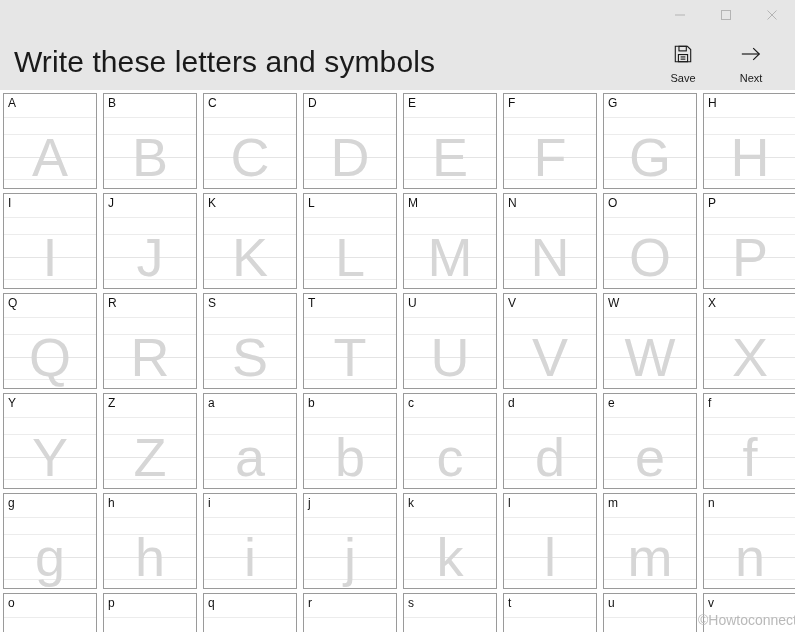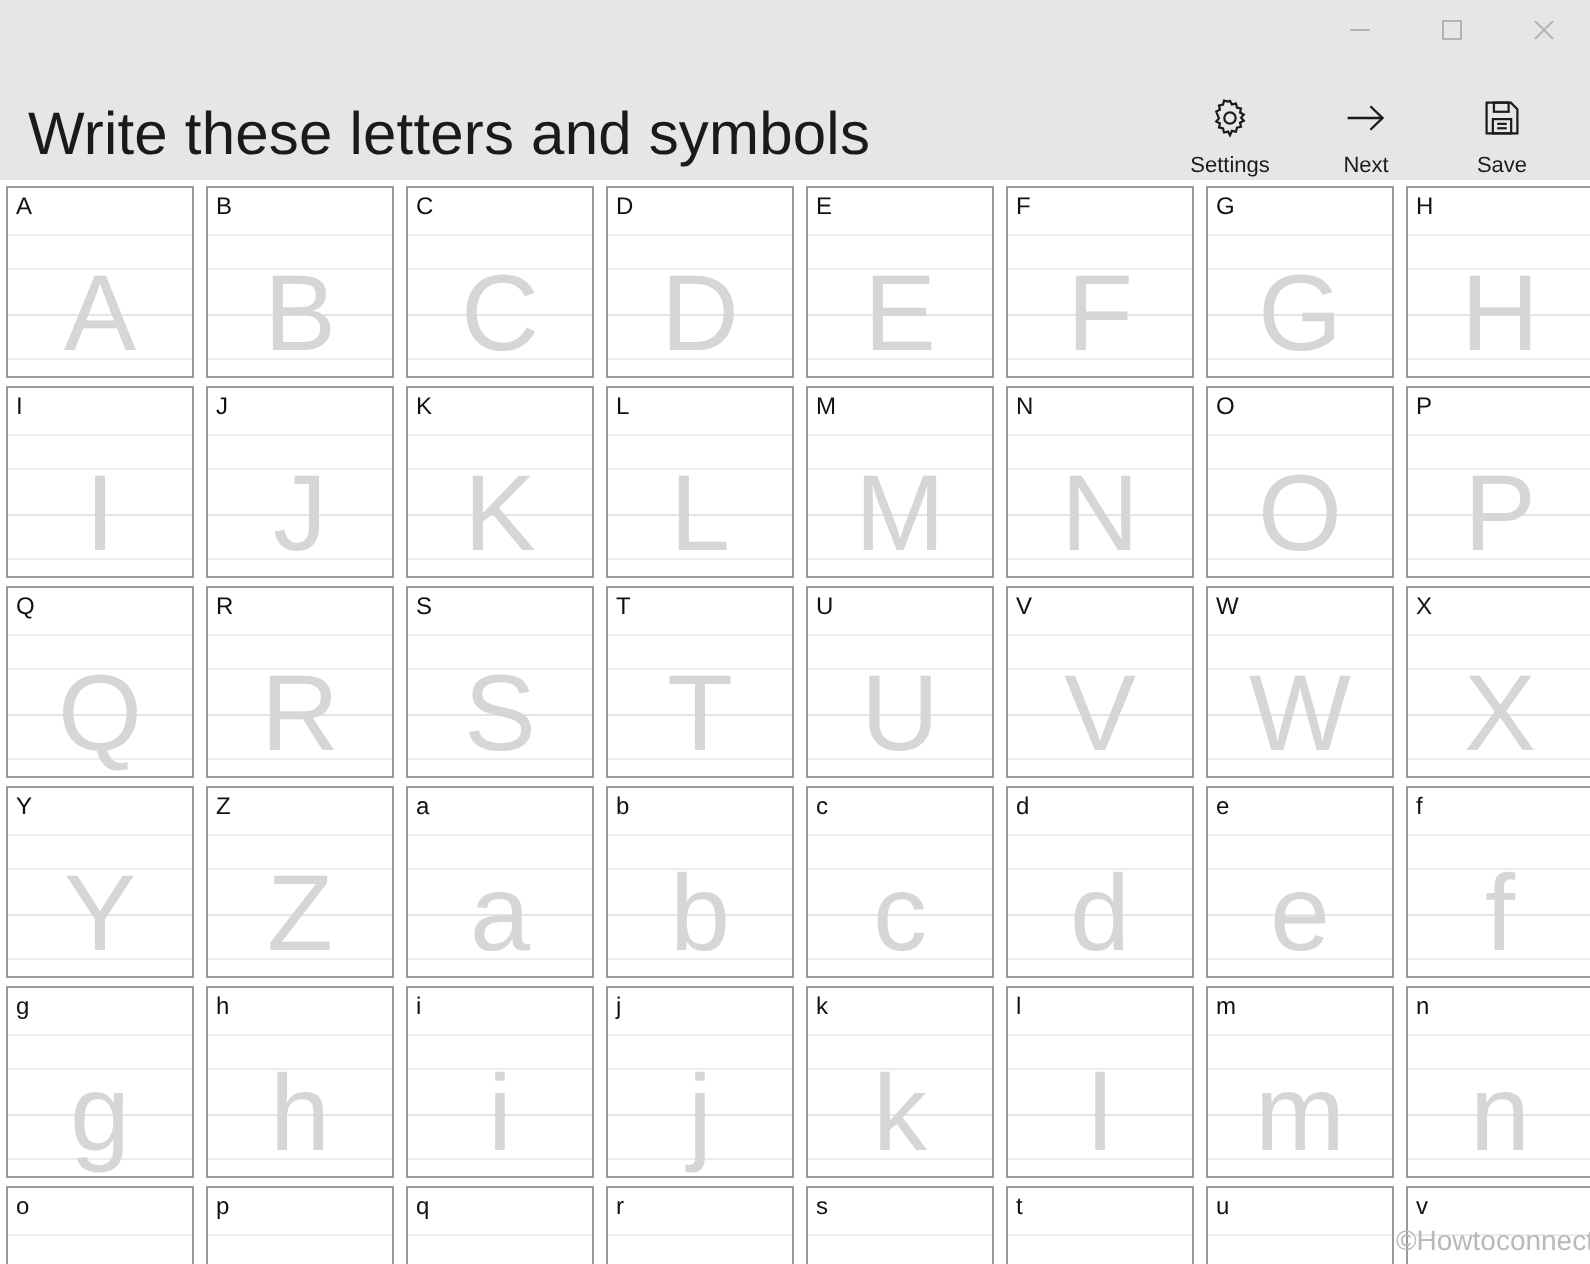--- a/index.html
+++ b/index.html
@@ -43,21 +43,21 @@
     line-height: 1;
     user-select: none;
   }
   .win-btn svg { display: block; }
 
   
   .header {
     height: 58px;
     background: #e6e6e6;
     display: flex;
-    align-items: flex-end;
+    align-items: center;
     padding: 0 10px 0 14px;
     box-sizing: border-box;
   }
   .page-title {
     font-size: 30px;
     font-weight: 300;
     color: #1a1a1a;
     line-height: 44px;
     letter-spacing: 0.1px;
     white-space: nowrap;
@@ -192,54 +192,45 @@
         <line x1="10.5" y1="1.5" x2="1.5" y2="10.5" stroke="#b4b4b4" stroke-width="1"></line>
       </svg>
     </div>
   </div>
 
   <div class="header">
     <div class="page-title">Write these letters and symbols</div>
 
     <div class="toolbar">
 
-      <button class="tool-btn">
-        <span class="tool-icon">
-          <svg width="22" height="22" viewBox="0 0 24 24" fill="none" stroke="#1a1a1a" stroke-width="1.2" aria-hidden="true">
-            <circle cx="12" cy="12" r="3.1"></circle>
-            <path d="M12 2.6l1.05 2.0 2.2-.5.55 2.2 2.2.55-.5 2.2 2.0 1.05-1.45 1.7 1.45 1.7-2.0 1.05.5 2.2-2.2.55-.55 2.2-2.2-.5L12 21.4l-1.05-2.0-2.2.5-.55-2.2-2.2-.55.5-2.2-2.0-1.05 1.45-1.7L4.5 8.5l2.0-1.05-.5-2.2 2.2-.55.55-2.2 2.2.5z"></path>
-          </svg>
-        </span>
-        <span class="tool-label">Settings</span>
-      </button>
-
-
-      <button class="tool-btn">
-        <span class="tool-icon">
-          <svg width="24" height="22" viewBox="0 0 26 24" fill="none" stroke="#1a1a1a" stroke-width="1.3" aria-hidden="true">
-            <line x1="3" y1="12" x2="22" y2="12"></line>
-            <path d="M15.4 5.6L22 12l-6.6 6.4"></path>
-          </svg>
-        </span>
-        <span class="tool-label">Next</span>
-      </button>
+
 
       <button class="tool-btn">
         <span class="tool-icon">
           <svg width="22" height="22" viewBox="0 0 24 24" fill="none" stroke="#1a1a1a" stroke-width="1.2" aria-hidden="true">
             <path d="M3.6 3.6h13.2L20.4 7.2v13.2H3.6z"></path>
             <rect x="7.6" y="3.6" width="8" height="5"></rect>
             <rect x="7" y="12.6" width="10" height="7.8"></rect>
             <line x1="9.4" y1="15.2" x2="14.6" y2="15.2"></line>
             <line x1="9.4" y1="17.6" x2="14.6" y2="17.6"></line>
           </svg>
         </span>
         <span class="tool-label">Save</span>
       </button>
 
+      <button class="tool-btn">
+        <span class="tool-icon">
+          <svg width="24" height="22" viewBox="0 0 26 24" fill="none" stroke="#1a1a1a" stroke-width="1.3" aria-hidden="true">
+            <line x1="3" y1="12" x2="22" y2="12"></line>
+            <path d="M15.4 5.6L22 12l-6.6 6.4"></path>
+          </svg>
+        </span>
+        <span class="tool-label">Next</span>
+      </button>
+
     </div>
   </div>
 
   <div class="sheet">
     <div class="grid" id="letter-grid">
         <div class="cell">
           <div class="rule r1"></div>
           <div class="rule r2"></div>
           <div class="rule r3"></div>
           <div class="rule r4"></div>

